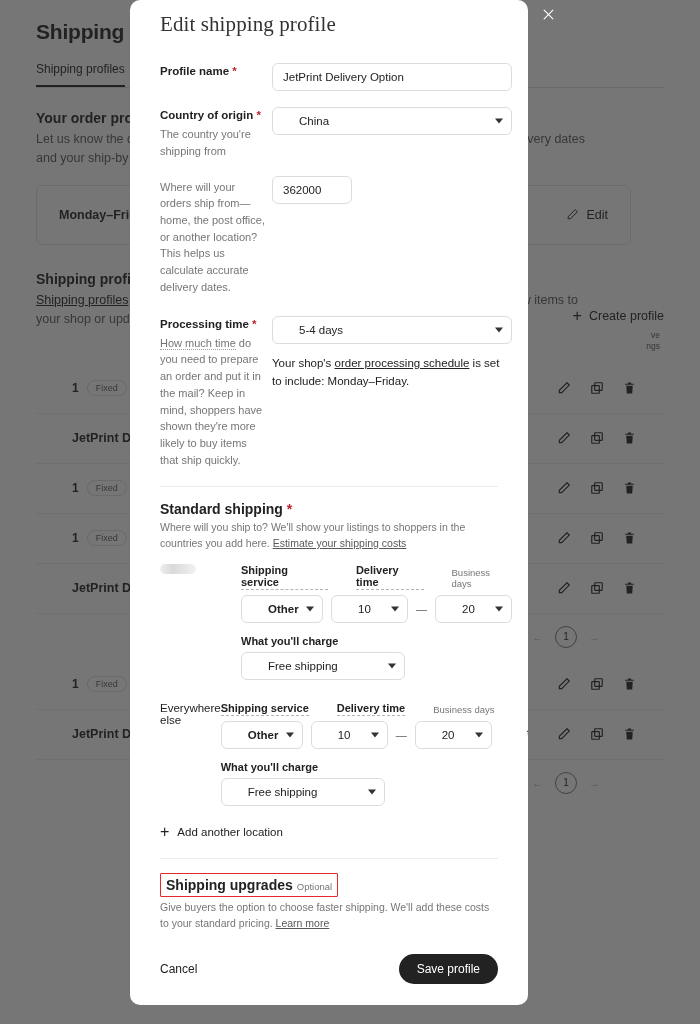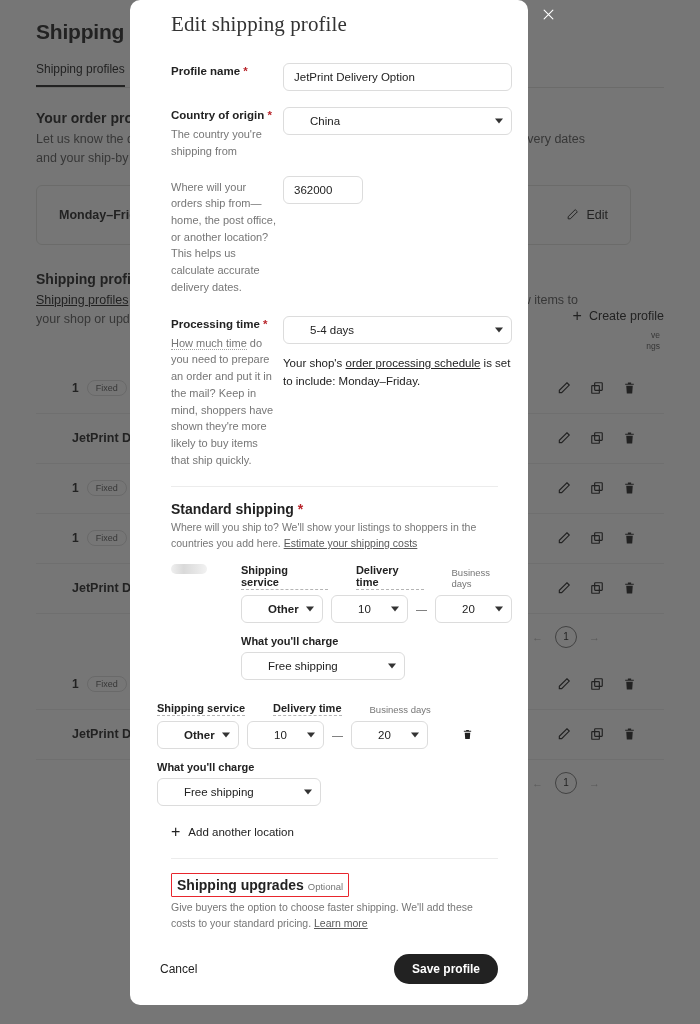--- a/index.html
+++ b/index.html
@@ -91,21 +91,21 @@
   
   #modal {
     position: absolute; left: 130px; top: 0; width: 398px;
     height: 1005px;
     background: #ffffff;
     border-radius: 10px;
     overflow: hidden;
     display: flex; flex-direction: column;
   }
   #modal-body {
-    flex: 1; overflow: hidden; padding: 0 16px; margin-left: 11px;
+    flex: 1; overflow: hidden; padding: 0 16px;
   }
   .m-title {
     font-family: "Liberation Serif", serif;
     font-size: 21px; color: #333333; font-weight: 400;
     padding: 12px 0 0 14px; letter-spacing: 0.1px;
   }
 
   .field-row { display: flex; padding: 11px 0 0 0; }
   .field-left { width: 126px; padding-left: 14px; padding-right: 6px; }
   .field-right { flex: 1; }
@@ -192,21 +192,21 @@
   .trash-btn { width: 14px; display: flex; align-items: center; justify-content: center; }
 
   #modal-footer {
     display: flex; align-items: center; justify-content: space-between;
     padding: 0 30px 0 30px; height: 72px;
   }
   .cancel-btn { font-size: 12px; color: #222; cursor: pointer; }
   .save-btn {
     background: #222222; color: #ffffff; border: none;
     border-radius: 20px; height: 30px; padding: 0 18px;
-    font-size: 12px; font-weight: 700; cursor: pointer;
+    font-size: 12px; font-weight: 400; cursor: pointer;
     font-family: "Liberation Sans", sans-serif;
   }
   svg { display: block; }
 </style>
 </head>
 <body>
 
 <div id="bg-page">
   <div class="bg-inner">
     <div class="bg-title">Shipping settings</div>
@@ -547,20 +547,21 @@
         <div class="ctl-row">
           <div class="sel sel-charge">
             <span>Free shipping</span>
             <span class="caret"></span>
           </div>
         </div>
       </div>
     </div>
 
     <div class="ship-row" style="padding-top:22px">
+      <div class="ship-left">Everywhere else</div>
       <div class="ship-right">
         <div class="minihdr">
           <span class="minihdr-lab">Shipping service</span>
           <span class="minihdr-lab">Delivery time</span>
           <span class="minihdr-sub">Business days</span>
         </div>
         <div class="ctl-row">
           <div class="sel sel-svc">
             <span>Other</span>
             <span class="caret"></span>

